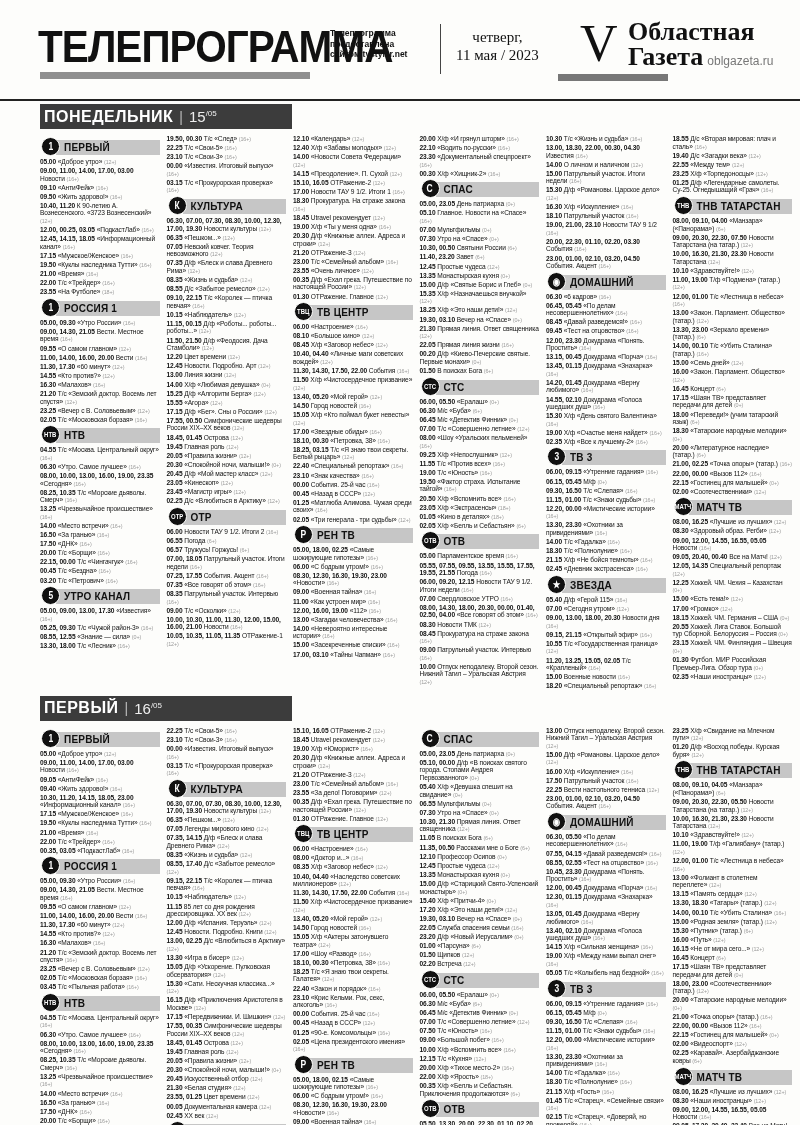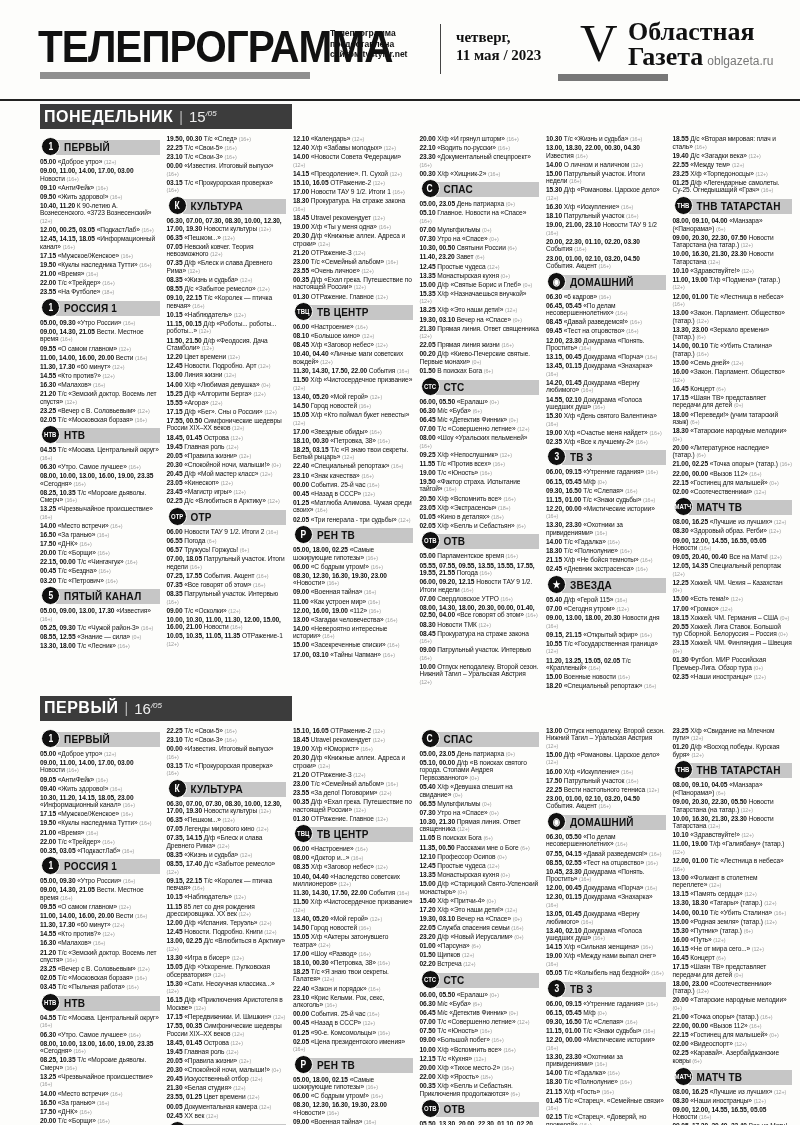--- a/index.html
+++ b/index.html
@@ -6,36 +6,36 @@
   .page{position:relative;width:800px;height:1125px;margin:0 auto;background:#fdfdfb;
         font-family:"Liberation Sans",sans-serif;color:#111;overflow:hidden;}
   
   .masthead{position:relative;height:100px;padding:0 10px 0 40px;}
   .mh-title{position:absolute;left:38px;top:22px;font-size:44px;font-weight:bold;
             letter-spacing:-1px;transform:scaleX(.92);transform-origin:left;
             font-family:"Liberation Sans",sans-serif;}
   .mh-title-bar{position:absolute;left:40px;top:72px;width:270px;height:7px;background:#8f8f8f;}
   .mh-credit{position:absolute;left:330px;top:28px;width:95px;font-size:8.5px;font-weight:bold;line-height:1.25;}
   .mh-vline{position:absolute;left:440px;top:24px;width:1px;height:50px;background:#444;}
-  .mh-date{position:absolute;left:456px;top:28px;font-size:15px;font-weight:bold;
-           font-family:"Liberation Serif",serif;line-height:1.2;white-space:pre-line;}
+  .mh-date{position:absolute;left:456px;top:28px;font-size:15px;font-weight:normal;
+           font-family:"Liberation Serif",serif;line-height:1.2;white-space:pre-line;text-align:center;}
   .mh-roman{position:absolute;left:580px;top:14px;font-size:52px;font-family:"Liberation Serif",serif;}
   .mh-roman-bar{position:absolute;left:558px;top:74px;width:110px;height:7px;background:#777;}
   .mh-brand{position:absolute;right:12px;top:20px;text-align:left;width:160px;
             font-family:"Liberation Serif",serif;font-weight:bold;font-size:26px;line-height:.95;}
   .mh-site{font-family:"Liberation Sans",sans-serif;font-weight:normal;font-size:12px;color:#777;margin-left:4px;}
   .mh-rule{position:absolute;left:0;top:99px;width:800px;height:2px;background:#222;}
   
   .day-section{position:relative;padding:0 8px 0 40px;}
   .day-bar{width:252px;height:25px;background:#3c3c3c;color:#fff;display:flex;align-items:center;
            padding-left:4px;box-sizing:border-box;margin:4px 0 6px 0;}
   .day-label{font-size:16px;font-weight:bold;letter-spacing:.5px;}
   .day-pipe{margin:0 6px;color:#bbb;font-size:14px;font-weight:normal;}
   .day-date{font-size:15px;font-weight:normal;color:#eee;}
-  .day-date sup{font-size:8px;font-style:italic;}
+  .day-date sup{font-size:8px;}
   .cols{display:grid;grid-template-columns:repeat(6,1fr);column-gap:7px;align-items:start;}
   
   .ch-header{position:relative;background:#c6c6c6;height:15px;margin:5px 0 3px 16px;
              display:flex;align-items:center;}
   .ch-logo{position:absolute;left:-15px;top:-3px;width:19px;height:19px;border-radius:50%;
            background:#111;color:#fff;display:flex;align-items:center;justify-content:center;
            font-weight:bold;border:1.5px solid #fdfdfb;box-sizing:border-box;}
   .ch-logo span{font-size:7px;transform:scaleX(.85);}
   .ch-logo.big span{font-size:10px;}
   .ch-name{margin-left:8px;font-size:10px;font-weight:bold;letter-spacing:.2px;white-space:nowrap;}
@@ -127,21 +127,21 @@
               <div class="prog"><b>20.00</b> Т/с «Борщи» <span class="age">(16+)</span></div>
               <div class="prog"><b>22.15, 00.00</b> Т/с «Чингачгук» <span class="age">(16+)</span></div>
               <div class="prog"><b>00.45</b> Т/с «Бездна» <span class="age">(16+)</span></div>
               <div class="prog"><b>03.20</b> Т/с «Петрович» <span class="age">(16+)</span></div>
             </div>
             <div class="block">
               <div class="ch-header">
                 <span class="ch-logo big">
                   <span>5</span>
                 </span>
-                <span class="ch-name">ПЯТЫЙ КАНАЛ</span>
+                <span class="ch-name">УТРО КАНАЛ</span>
               </div>
               <div class="prog"><b>05.00, 09.00, 13.00, 17.30</b> «Известия» <span class="age">(16+)</span></div>
               <div class="prog"><b>05.25, 09.30</b> Т/с «Чужой район-3» <span class="age">(16+)</span></div>
               <div class="prog"><b>08.55, 12.55</b> «Знание — сила» <span class="age">(0+)</span></div>
               <div class="prog"><b>13.30, 18.00</b> Т/с «Лесник» <span class="age">(16+)</span></div>
             </div>
           </div>
           <div class="tv-col">
             <div class="block">
               <div class="prog"><b>19.50, 00.30</b> Т/с «След» <span class="age">(16+)</span></div>

